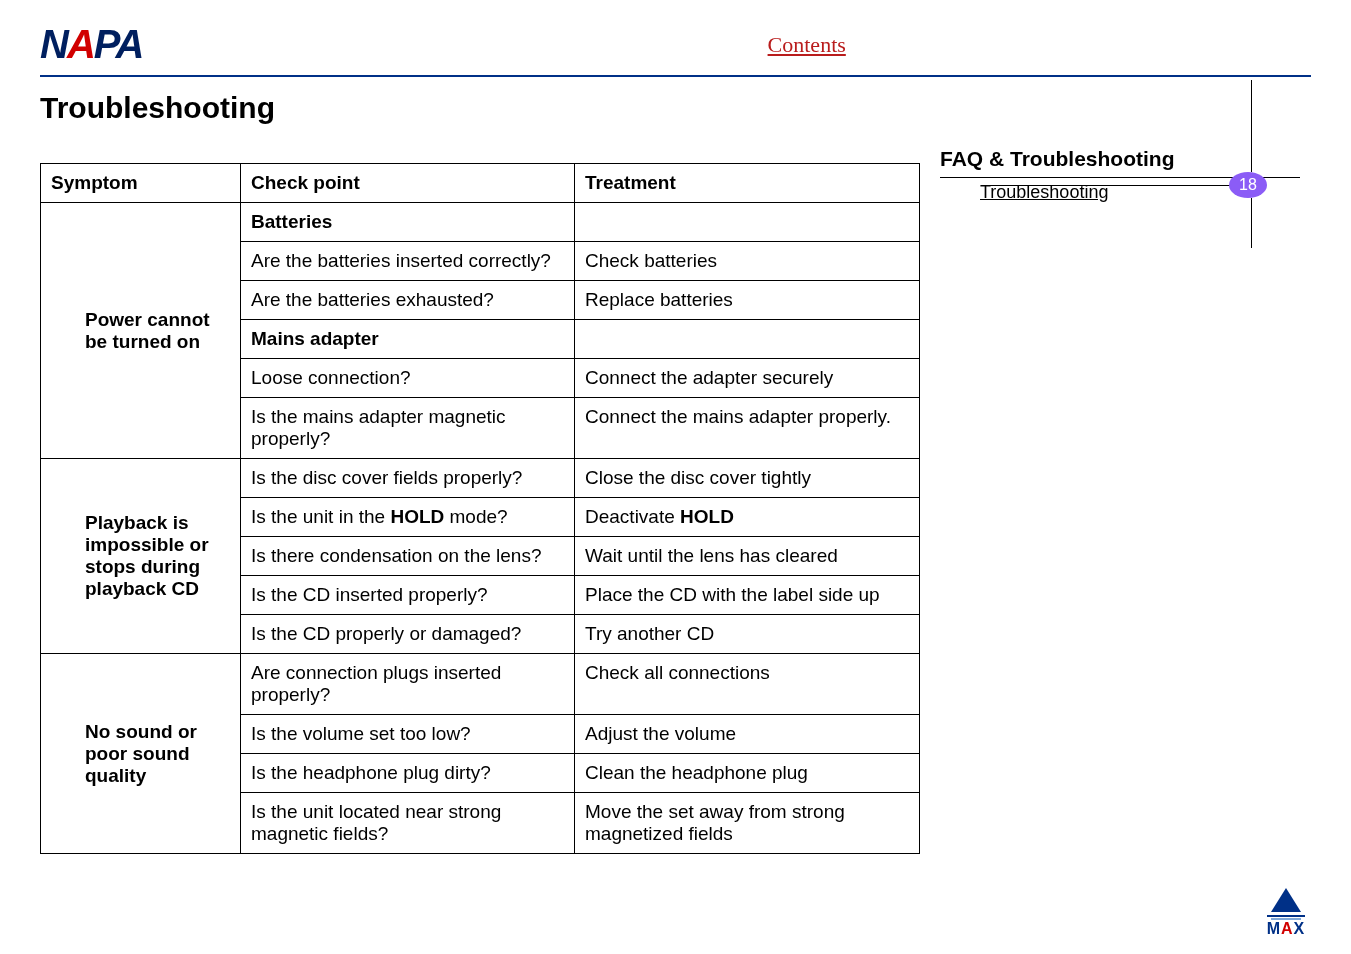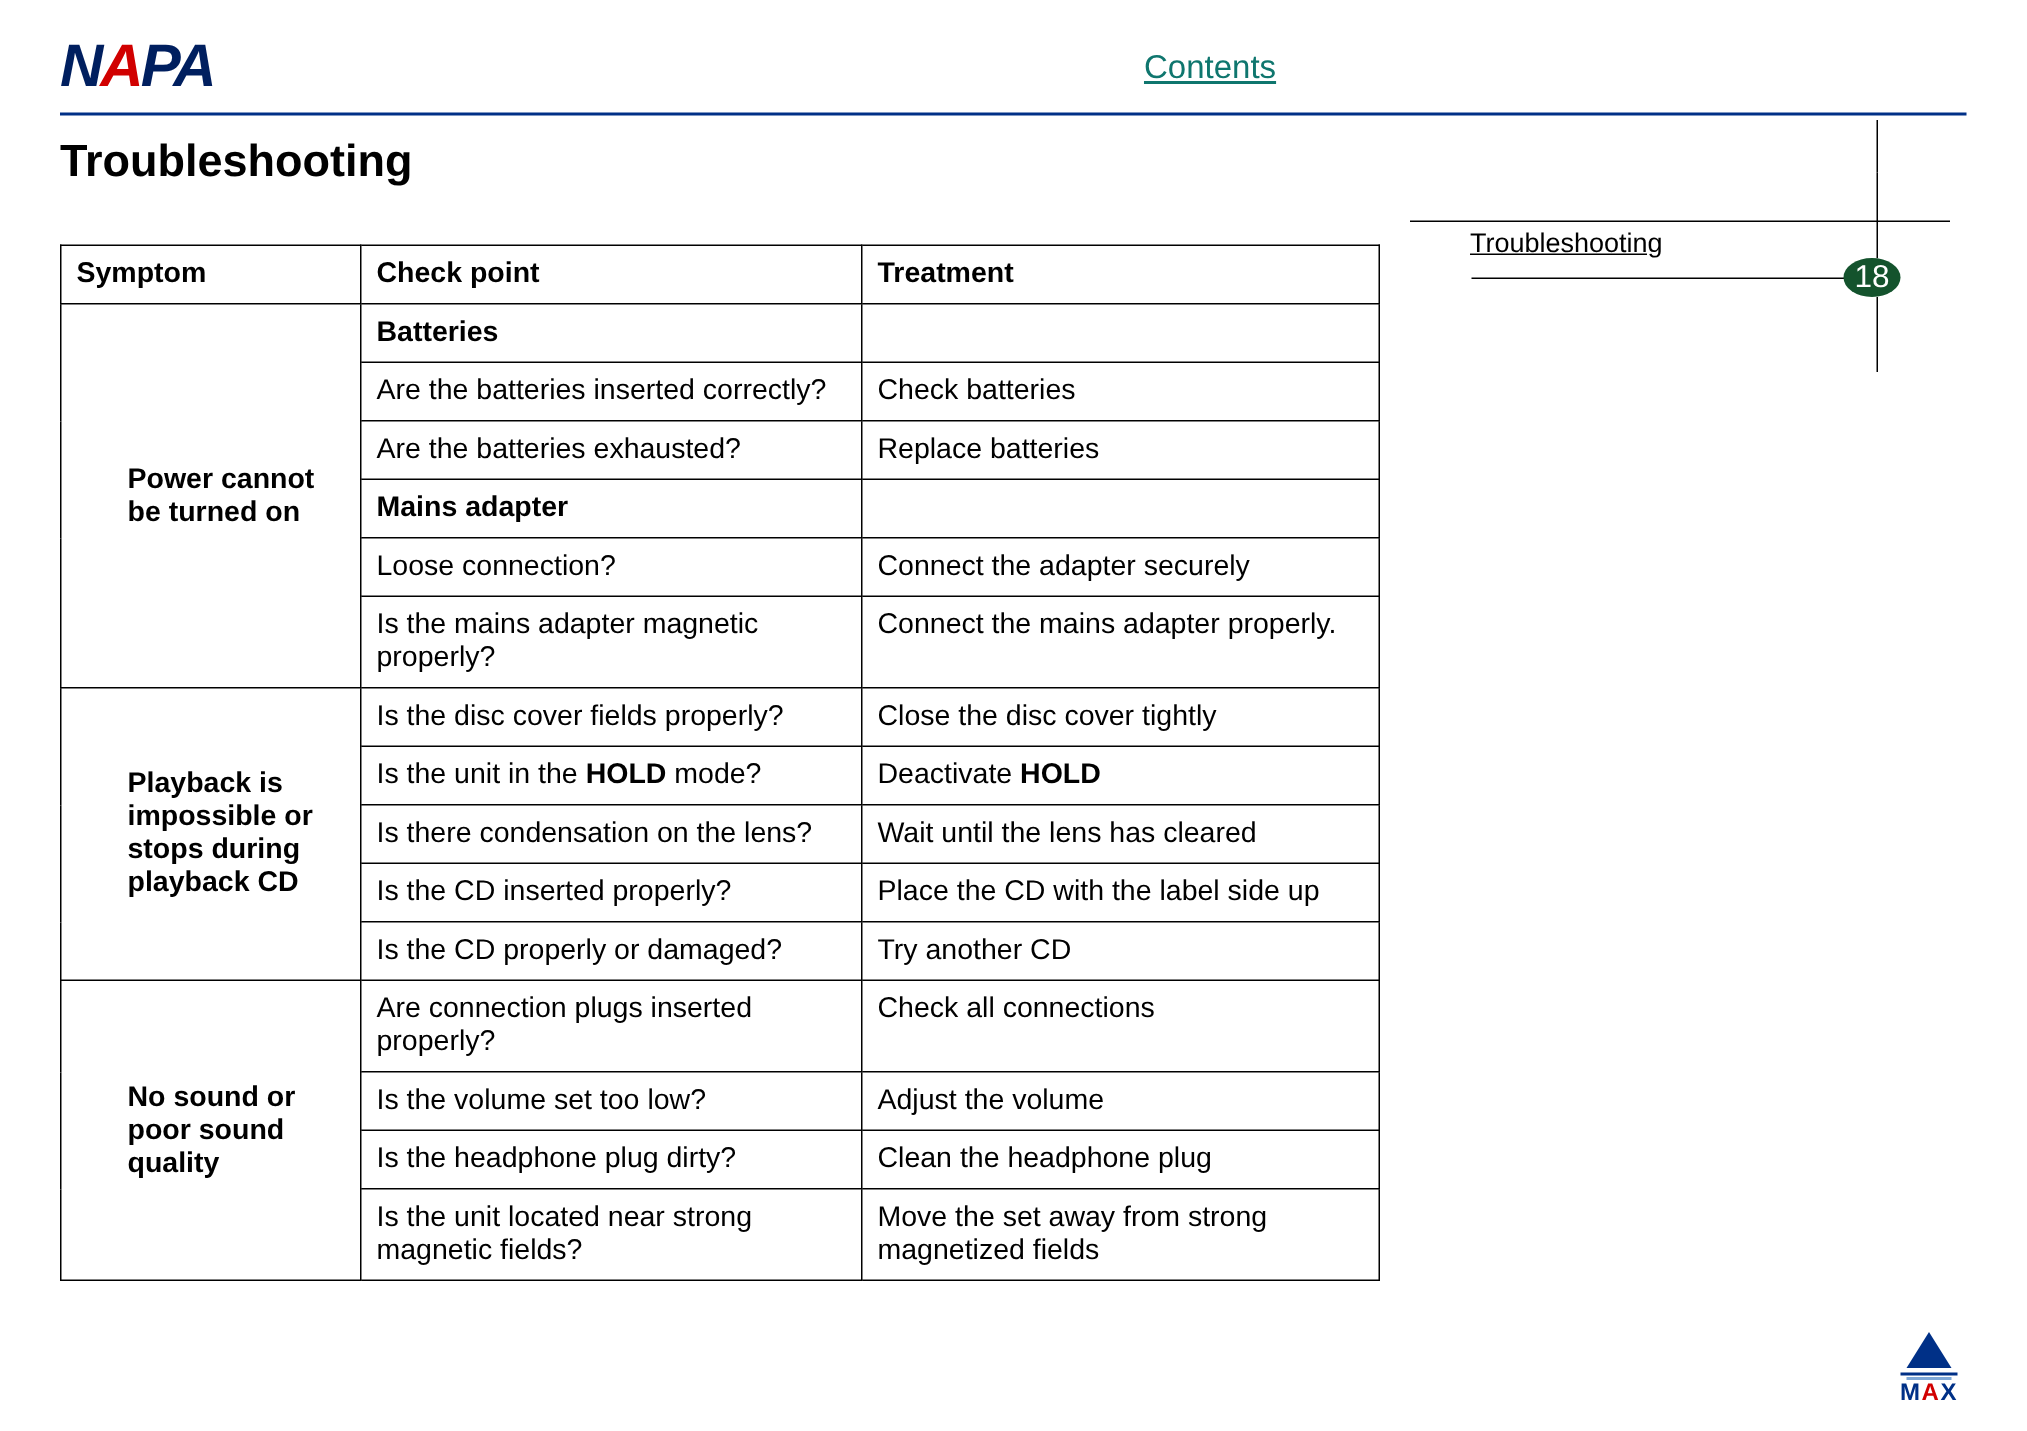--- a/index.html
+++ b/index.html
@@ -28,24 +28,25 @@
   }
   .logo .red { color: #d10000; }
   .header-links {
     flex: 1;
     display: flex;
     align-items: baseline;
     justify-content: center;
     gap: 60px;
   }
   .contents-link {
-    color: #0f766e;
+    color: #b91c1c;
     text-decoration: underline;
     font-size: 22px;
     margin-left: 160px;
+    font-family: Liberation Serif, serif;
   }
   .product-title {
     color: #003087;
     font-weight: bold;
     font-size: 24px;
     letter-spacing: 1px;
   }
   .hr-top {
     border: none;
     border-top: 2px solid #003087;
@@ -108,23 +109,23 @@
     right: 70px;
     width: 60px;
     height: 180px;
   }
   .nav-art .vline-top {
     position: absolute; top: 0; left: 30px; width: 0; height: 35px; border-left: 1.5px solid #000;
   }
   .nav-art .circle {
     position: absolute; top: 92px; left: 8px;
     width: 38px; height: 26px;
-    background: #14532d; color: #fff;
+    background: #8b5cf6; color: #fff;
     border-radius: 50%;
-    font-size: 21px;
+    font-size: 16px;
     display: flex; align-items: center; justify-content: center;
   }
   .nav-art .hline {
     position: absolute; top: 105px; left: -240px; width: 250px; border-top: 1.5px solid #000;
   }
   .nav-art .vline-mid {
     position: absolute; top: 35px; left: 30px; width: 0; height: 57px; border-left: 1.5px solid #000;
   }
   .nav-art .vline-bot {
     position: absolute; top: 118px; left: 30px; width: 0; height: 50px; border-left: 1.5px solid #000;
@@ -233,20 +234,21 @@
           <td>Clean the headphone plug</td>
         </tr>
         <tr>
           <td class="justify">Is the unit located near strong magnetic fields?</td>
           <td class="justify">Move the set away from strong magnetized fields</td>
         </tr>
       </tbody>
   </table>
 
   <div class="sidebar">
+    <div class="faq-title">FAQ &amp; Troubleshooting</div>
     <hr class="faq-hr">
     <div class="nav-item">Troubleshooting</div>
   </div>
 </div>
 
 <div class="nav-art">
   <div class="vline-top"></div>
   <div class="vline-mid"></div>
   <div class="hline"></div>
   <div class="circle">18</div>

